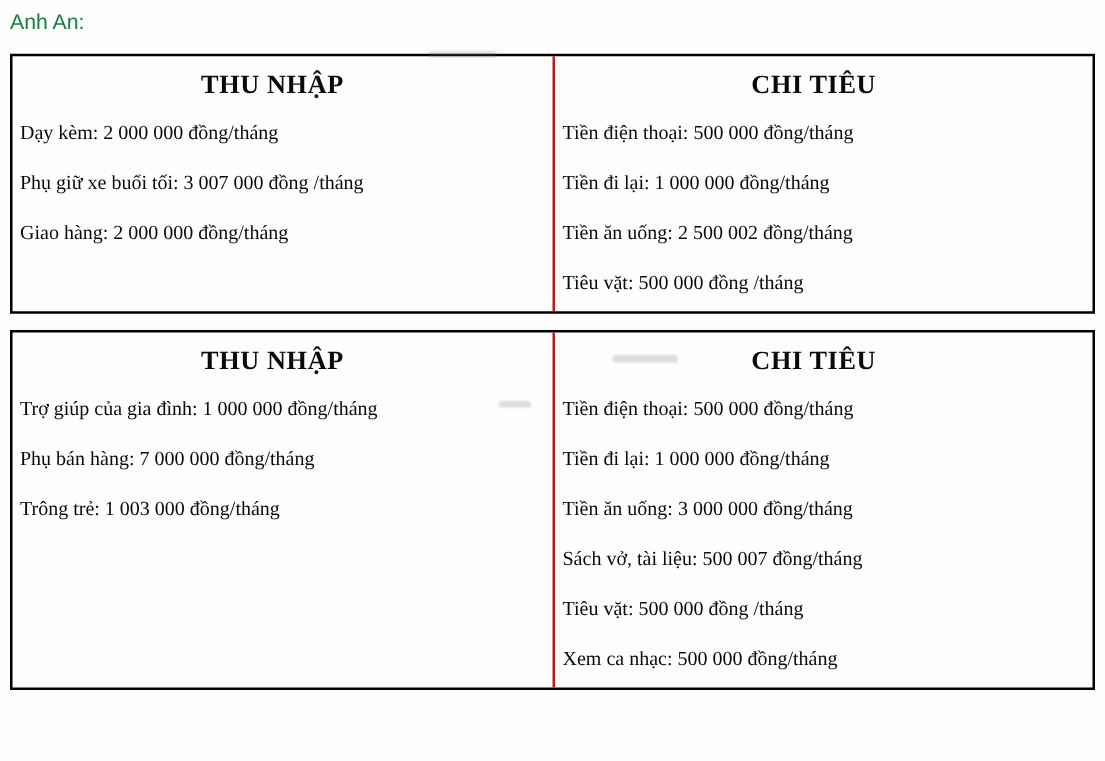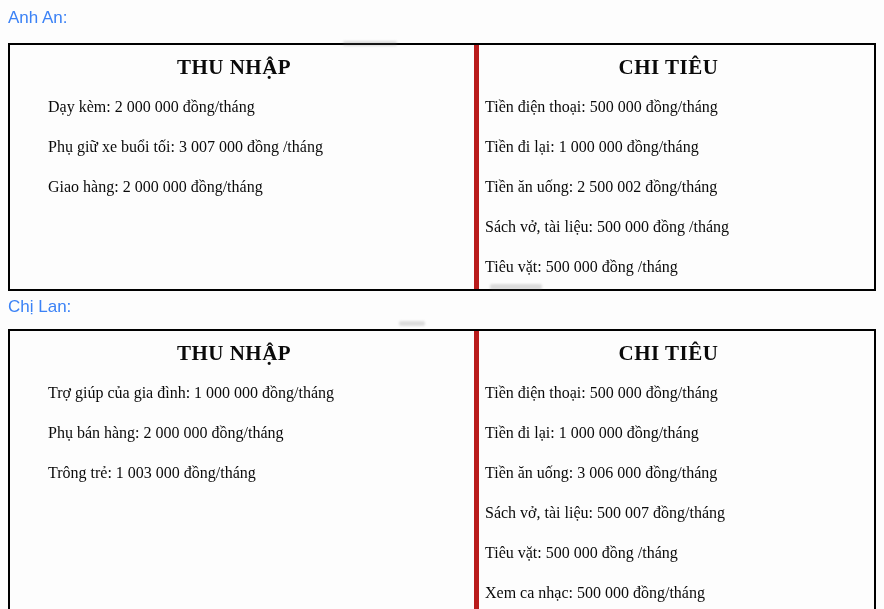--- a/index.html
+++ b/index.html
@@ -14,43 +14,42 @@
     background: #fdfdfd;
     color: #0a0a0a;
     font-family: "Liberation Serif", serif;
     overflow: hidden;
     box-sizing: border-box;
     padding-top: 9px;
   }
   .person-label {
     font-family: "Liberation Sans", sans-serif;
     font-size: 17px;
-    color: #3b82f6;
+    color: #15803d;
     margin-left: 8px;
     height: 18px;
     line-height: 18px;
   }
   .ie-table {
     display: grid;
     grid-template-columns: 1fr 1fr;
     width: 868px;
     margin-left: 8px;
     border: 2px solid #000;
     box-sizing: border-box;
     background: #fdfdfd;
   }
   .table-1 { margin-top: 16px; }
   .label-2 { margin-top: 7px; }
   .table-2 { margin-top: 13px; }
   .col {
     box-sizing: border-box;
     padding: 2px 22px 2px 6px;
-    margin-left: 32px;
   }
-  .col.expense { border-left: 5px solid #b91c1c; }
+  .col.expense { border-left: 2px solid #b91c1c; }
   .col-header {
     font-weight: bold;
     font-size: 21px;
     text-align: center;
     line-height: 40px;
     letter-spacing: 0.5px;
   }
   .item {
     font-size: 16px;
     line-height: 40px;
@@ -79,39 +78,37 @@
       <div class="col-header">THU NHẬP</div>
       <div class="item">Dạy kèm: 2 000 000 đồng/tháng</div>
       <div class="item">Phụ giữ xe buổi tối: 3 007 000 đồng /tháng</div>
       <div class="item">Giao hàng: 2 000 000 đồng/tháng</div>
     </div>
     <div class="col expense">
       <div class="col-header">CHI TIÊU</div>
       <div class="item">Tiền điện thoại: 500 000 đồng/tháng</div>
       <div class="item">Tiền đi lại: 1 000 000 đồng/tháng</div>
       <div class="item">Tiền ăn uống: 2 500 002 đồng/tháng</div>
-      <div class="item">Sách vở, tài liệu: 500 000 đồng /tháng</div>
       <div class="item">Tiêu vặt: 500 000 đồng /tháng</div>
     </div>
   </div>
 
-  <div class="person-label label-2">Chị Lan:</div>
 
   <div class="ie-table table-2">
     <div class="col income">
       <div class="col-header">THU NHẬP</div>
       <div class="item">Trợ giúp của gia đình: 1 000 000 đồng/tháng</div>
-      <div class="item">Phụ bán hàng: 2 000 000 đồng/tháng</div>
+      <div class="item">Phụ bán hàng: 7 000 000 đồng/tháng</div>
       <div class="item">Trông trẻ: 1 003 000 đồng/tháng</div>
     </div>
     <div class="col expense">
       <div class="col-header">CHI TIÊU</div>
       <div class="item">Tiền điện thoại: 500 000 đồng/tháng</div>
       <div class="item">Tiền đi lại: 1 000 000 đồng/tháng</div>
-      <div class="item">Tiền ăn uống: 3 006 000 đồng/tháng</div>
+      <div class="item">Tiền ăn uống: 3 000 000 đồng/tháng</div>
       <div class="item">Sách vở, tài liệu: 500 007 đồng/tháng</div>
       <div class="item">Tiêu vặt: 500 000 đồng /tháng</div>
       <div class="item">Xem ca nhạc: 500 000 đồng/tháng</div>
     </div>
   </div>
 
   <div class="watermark-smudge smudge-1"></div>
   <div class="watermark-smudge smudge-2"></div>
   <div class="watermark-smudge smudge-3"></div>
 

